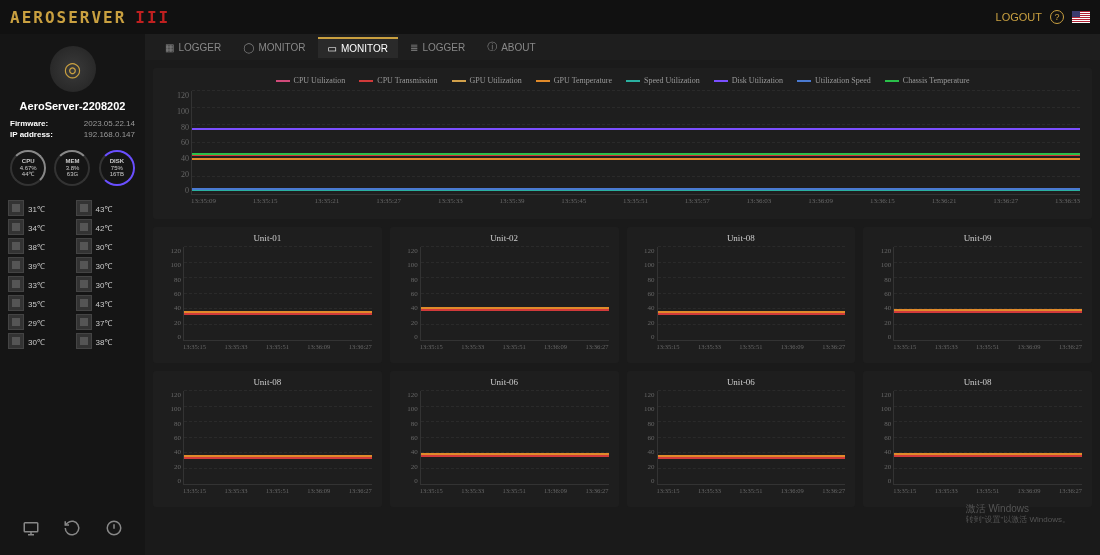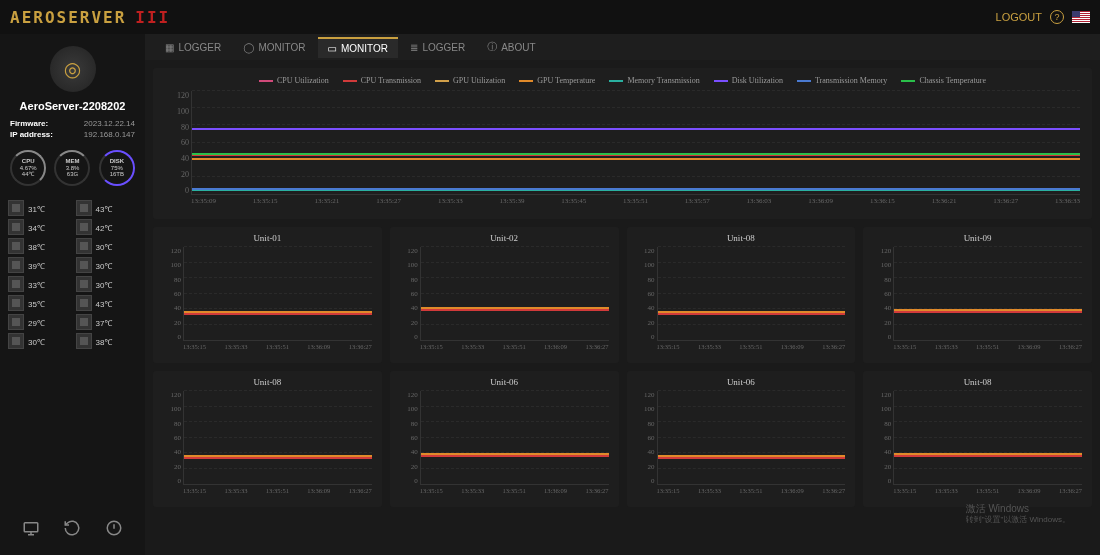--- a/index.html
+++ b/index.html
@@ -66,21 +66,21 @@
     <span class="flag"></span>
   </div>
 </div>
 
 <div class="body">
   <div class="sidebar">
     <div class="avatar">◎</div>
     <div class="server-name">AeroServer-2208202</div>
     <div class="info-row">
         <span class="k">Firmware:</span>
-        <span>2023.12.22.14</span>
+        <span>2023.05.22.14</span>
       </div>
     <div class="info-row">
         <span class="k">IP address:</span>
         <span>192.168.0.147</span>
       </div>
     <div class="gauges">
       <div class="gauge cpu">
           <b>CPU</b>
           <span>4.67%</span>
           <span>44℃</span>
@@ -221,29 +221,29 @@
             <div class="leg-item">
               <span class="leg-sw" style="background:#d1a04a"></span>
               <span>GPU Utilization</span>
             </div>
             <div class="leg-item">
               <span class="leg-sw" style="background:#e08a2a"></span>
               <span>GPU Temperature</span>
             </div>
             <div class="leg-item">
               <span class="leg-sw" style="background:#2ab0a0"></span>
-              <span>Memory Transmission</span>
+              <span>Speed Utilization</span>
             </div>
             <div class="leg-item">
               <span class="leg-sw" style="background:#7a4fff"></span>
               <span>Disk Utilization</span>
             </div>
             <div class="leg-item">
               <span class="leg-sw" style="background:#4a7ad1"></span>
-              <span>Transmission Memory</span>
+              <span>Utilization Speed</span>
             </div>
             <div class="leg-item">
               <span class="leg-sw" style="background:#2ac04a"></span>
               <span>Chassis Temperature</span>
             </div>
           </div>
         <div class="chart-area">
           <div class="y-axis" id="main-y">
               <span>120</span>
               <span>100</span>

